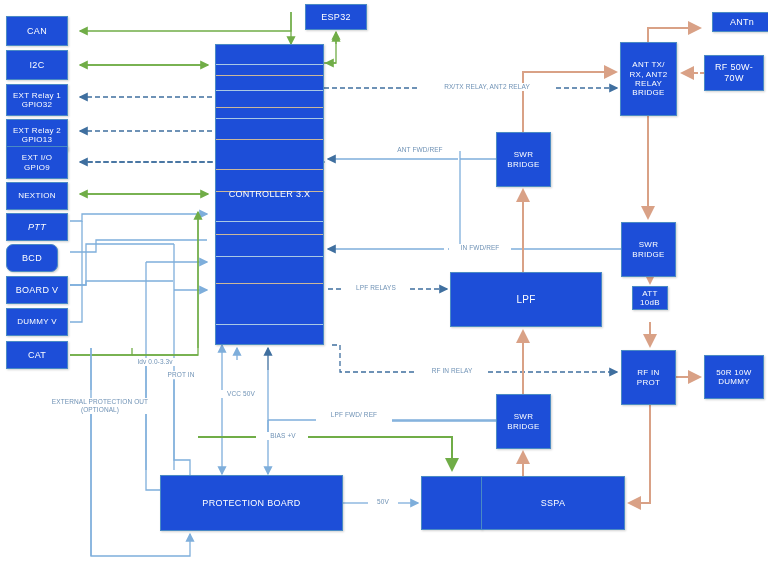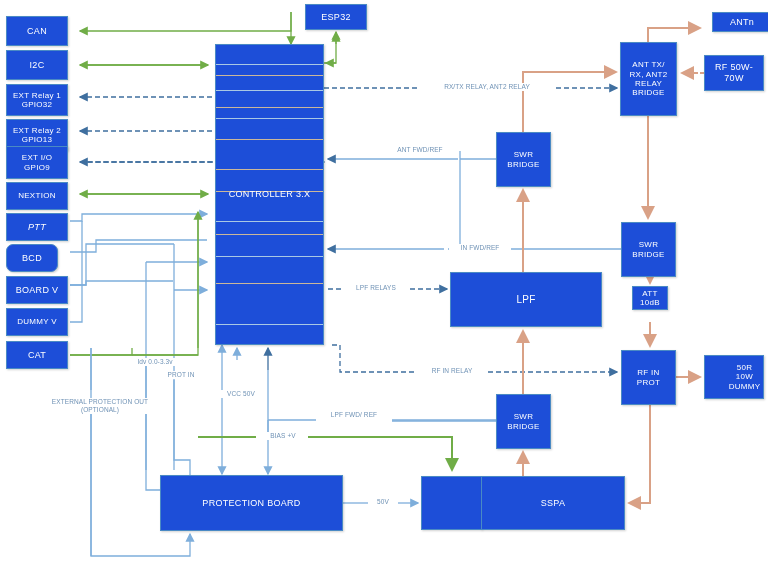--- a/index.html
+++ b/index.html
@@ -252,21 +252,21 @@
 BRIDGE</span></div>
 
   <div class="blk" style="left:632px;top:286px;width:36px;height:24px;font-size:8px;white-space:pre-line;">
     <span>ATT
 10dB</span></div>
 
   <div class="blk" style="left:621px;top:350px;width:55px;height:55px;font-size:8px;white-space:pre-line;">
     <span>RF IN
 PROT</span></div>
 
-  <div class="blk" style="left:704px;top:355px;width:60px;height:44px;font-size:8px;white-space:pre-line;padding-left:21px;">
+  <div class="blk" style="left:704px;top:355px;width:60px;height:44px;font-size:8px;white-space:pre-line;">
     <span>50R 10W
 DUMMY</span></div>
 
   <div class="blk" style="left:160px;top:475px;width:183px;height:56px;font-size:9px;">
     <span>PROTECTION BOARD</span>
     </div>
 
   <div class="blk" style="left:421px;top:476px;width:61px;height:54px;font-size:9px;">
     <span></span>
     </div>

